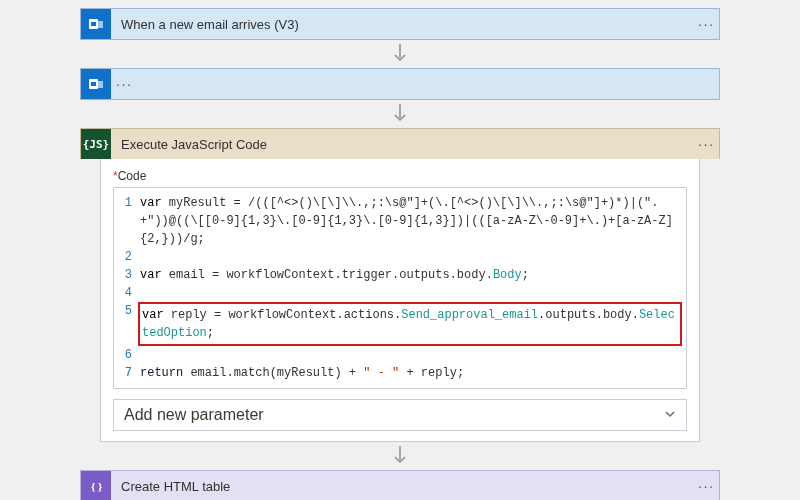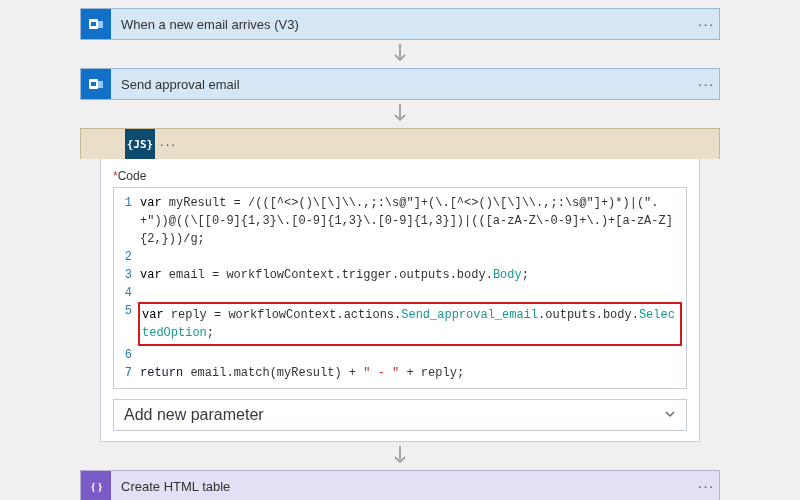--- a/index.html
+++ b/index.html
@@ -26,21 +26,21 @@
     .step-card.purple { background: #e3dff4; border-color: #b8afd4; }
     .step-icon {
       width: 30px; height: 30px;
       display: flex; align-items: center; justify-content: center;
       flex-shrink: 0;
       color: #fff;
       font-size: 11px;
       font-weight: 600;
     }
     .step-icon.outlook { background: #1170c7; }
-    .step-icon.js { background: #0c4a6e; margin-left: 44px; }
+    .step-icon.js { background: #14532d; }
     .step-icon.dataop { background: #7a5cc7; }
     .step-title { flex: 1; padding: 0 10px; color: #323130; }
     .step-more { width: 26px; text-align: center; color: #555; font-size: 14px; letter-spacing: 1px; cursor: pointer; }
     .arrow-down {
       margin: 4px 0;
       color: #7f868e;
       font-size: 0;
     }
     .arrow-down svg { display:block; }
     .details-panel {
@@ -118,35 +118,35 @@
     </div>
 
   <div class="step-card blue">
     <div class="step-icon outlook">
       <svg width="16" height="16" viewBox="0 0 16 16">
           <rect x="1" y="3" width="9" height="10" rx="1" fill="#fff"></rect>
           <rect x="3" y="6" width="5" height="4" fill="#1170c7"></rect>
           <path d="M10 5h5v7h-5z" fill="#9ec9ee"></path>
         </svg>
     </div>
-    <div class="step-title">Send approval email</div>
     <div class="step-more">···</div>
   </div>
 
   <div class="arrow-down">
       <svg width="16" height="20">
         <line x1="8" y1="0" x2="8" y2="14" stroke="#8a8f96" stroke-width="1.5"></line>
         <polyline points="3,11 8,16 13,11" fill="none" stroke="#8a8f96" stroke-width="1.5"></polyline>
       </svg>
     </div>
 
   <div class="step-card beige">
     <div class="step-icon js">
         <span class="js-brace">{JS}</span>
       </div>
+    <div class="step-title">Execute JavaScript Code</div>
     <div class="step-more">···</div>
   </div>
 
   <div class="details-panel">
     <div class="code-label">
       <span class="req">*</span><span>Code</span>
     </div>
 
     <div class="code-editor">
       <div class="code-line">

